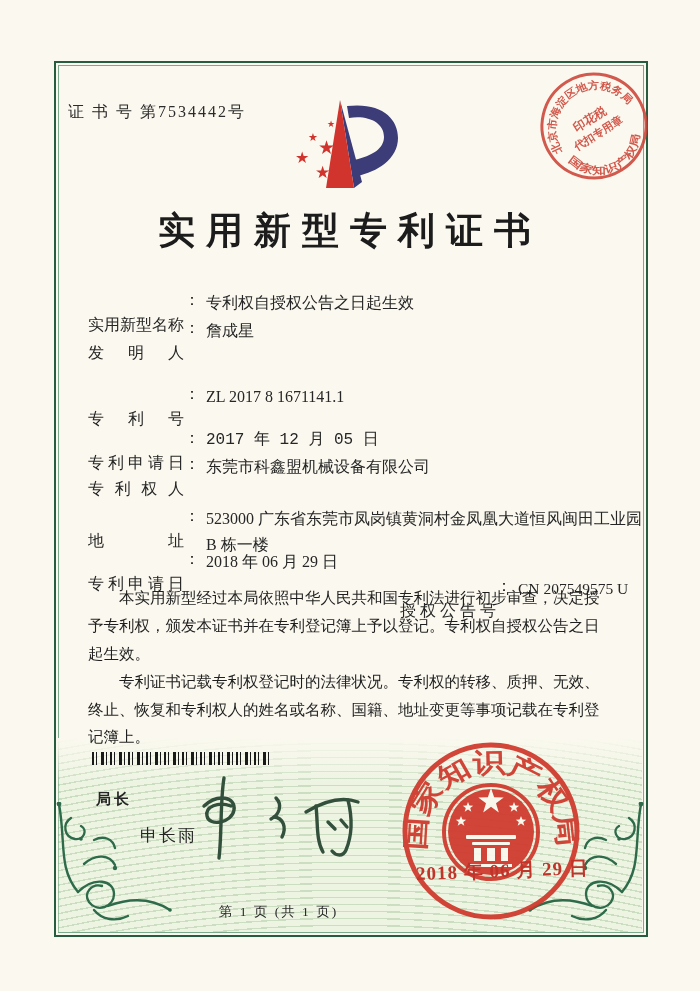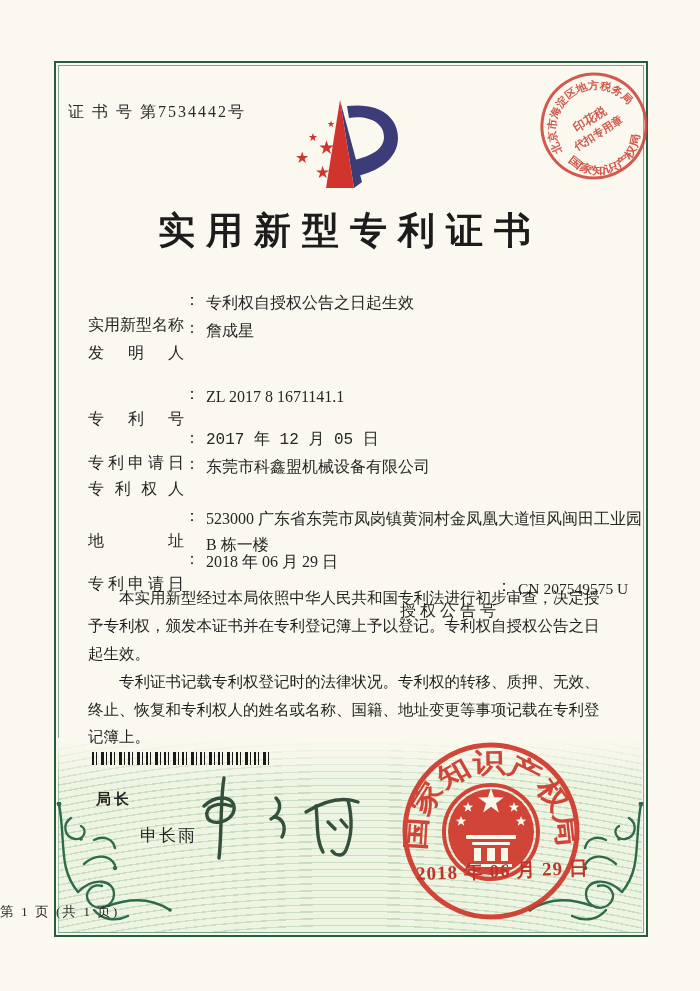--- a/index.html
+++ b/index.html
@@ -72,21 +72,21 @@
   }
   .sig-title{position:absolute;left:96px;top:790px;font-size:15px;letter-spacing:3px;font-weight:bold;}
   .sig-name{position:absolute;left:96px;top:824px;font-size:17px;letter-spacing:2px;margin-left:44px;}
   .signature{position:absolute;left:188px;top:770px;width:190px;height:100px;}
   .seal{position:absolute;left:400px;top:740px;width:182px;height:182px;}
   .seal-date{
     position:absolute;left:416px;top:858px;font-size:19px;font-weight:700;
     color:#c0342a;letter-spacing:1px;transform:rotate(-2deg);white-space:nowrap;
   }
   .footer{
-    position:absolute;left:0;top:903px;width:557px;text-align:left;
+    position:absolute;left:0;top:903px;width:557px;text-align:center;
     font-size:13.5px;letter-spacing:2px;color:#2b2b2b;
   }
   .ornament{position:absolute;width:122px;height:132px;}
   .orn-left{left:50px;top:802px;}
   .orn-right{left:528px;top:802px;transform:scaleX(-1);}
 </style>
 </head>
 <body>
 
 <div class="frame">

